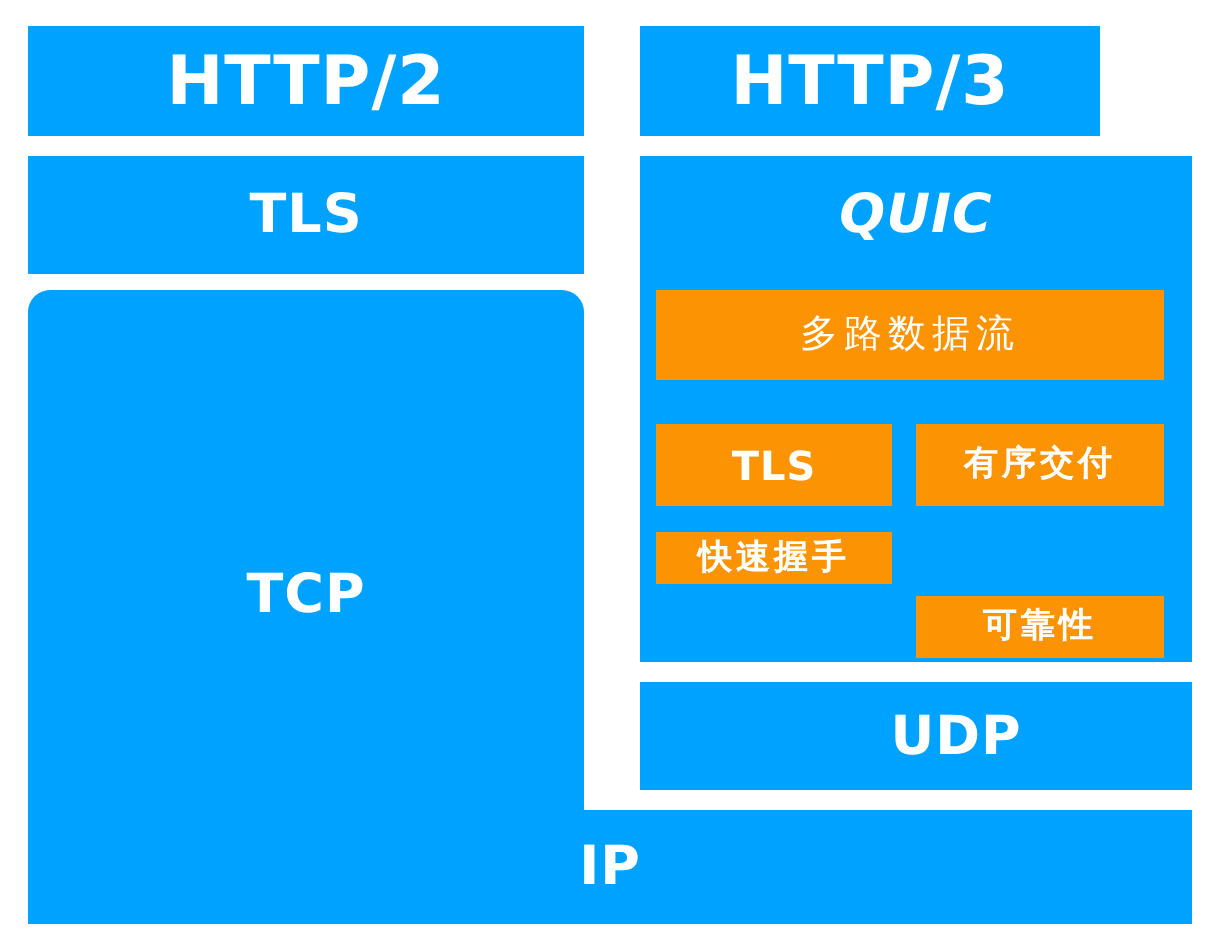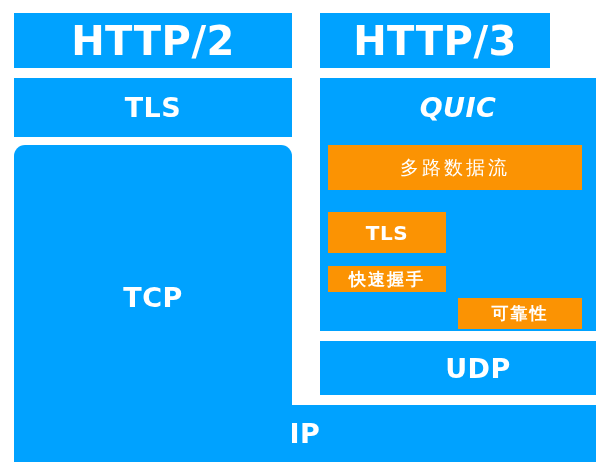--- a/index.html
+++ b/index.html
@@ -34,21 +34,21 @@
   }
   .blue {
     background: #00a2ff;
   }
   .orange {
     background: #fb9303;
   }
 
   
   .t-big {
-    font-size: 40px;
+    font-size: 34px;
     font-weight: 700;
     letter-spacing: 0.5px;
   }
   .t-mid {
     font-size: 27px;
     font-weight: 700;
     letter-spacing: 0.5px;
   }
   .t-cjk-lg {
     font-size: 19px;
@@ -107,20 +107,21 @@
   <div class="blk blue t-mid" id="tcp">TCP</div>
 
   <div class="blk blue" id="quic">
     <span class="t-mid" id="quic-label">QUIC</span>
   </div>
 
   <div class="blk orange t-cjk-lg" id="multiplex">多路数据流</div>
 
   <div class="blk orange t-sm" id="quic-tls">TLS</div>
 
+  <div class="blk orange t-cjk-sm" id="ordered">有序交付</div>
 
   <div class="blk orange t-cjk-sm" id="handshake">快速握手</div>
 
   <div class="blk orange t-cjk-sm" id="reliable">可靠性</div>
 
   <div class="blk blue t-mid" id="udp">UDP</div>
 
   <div class="blk blue t-mid" id="ip">IP</div>
 
 </div>

